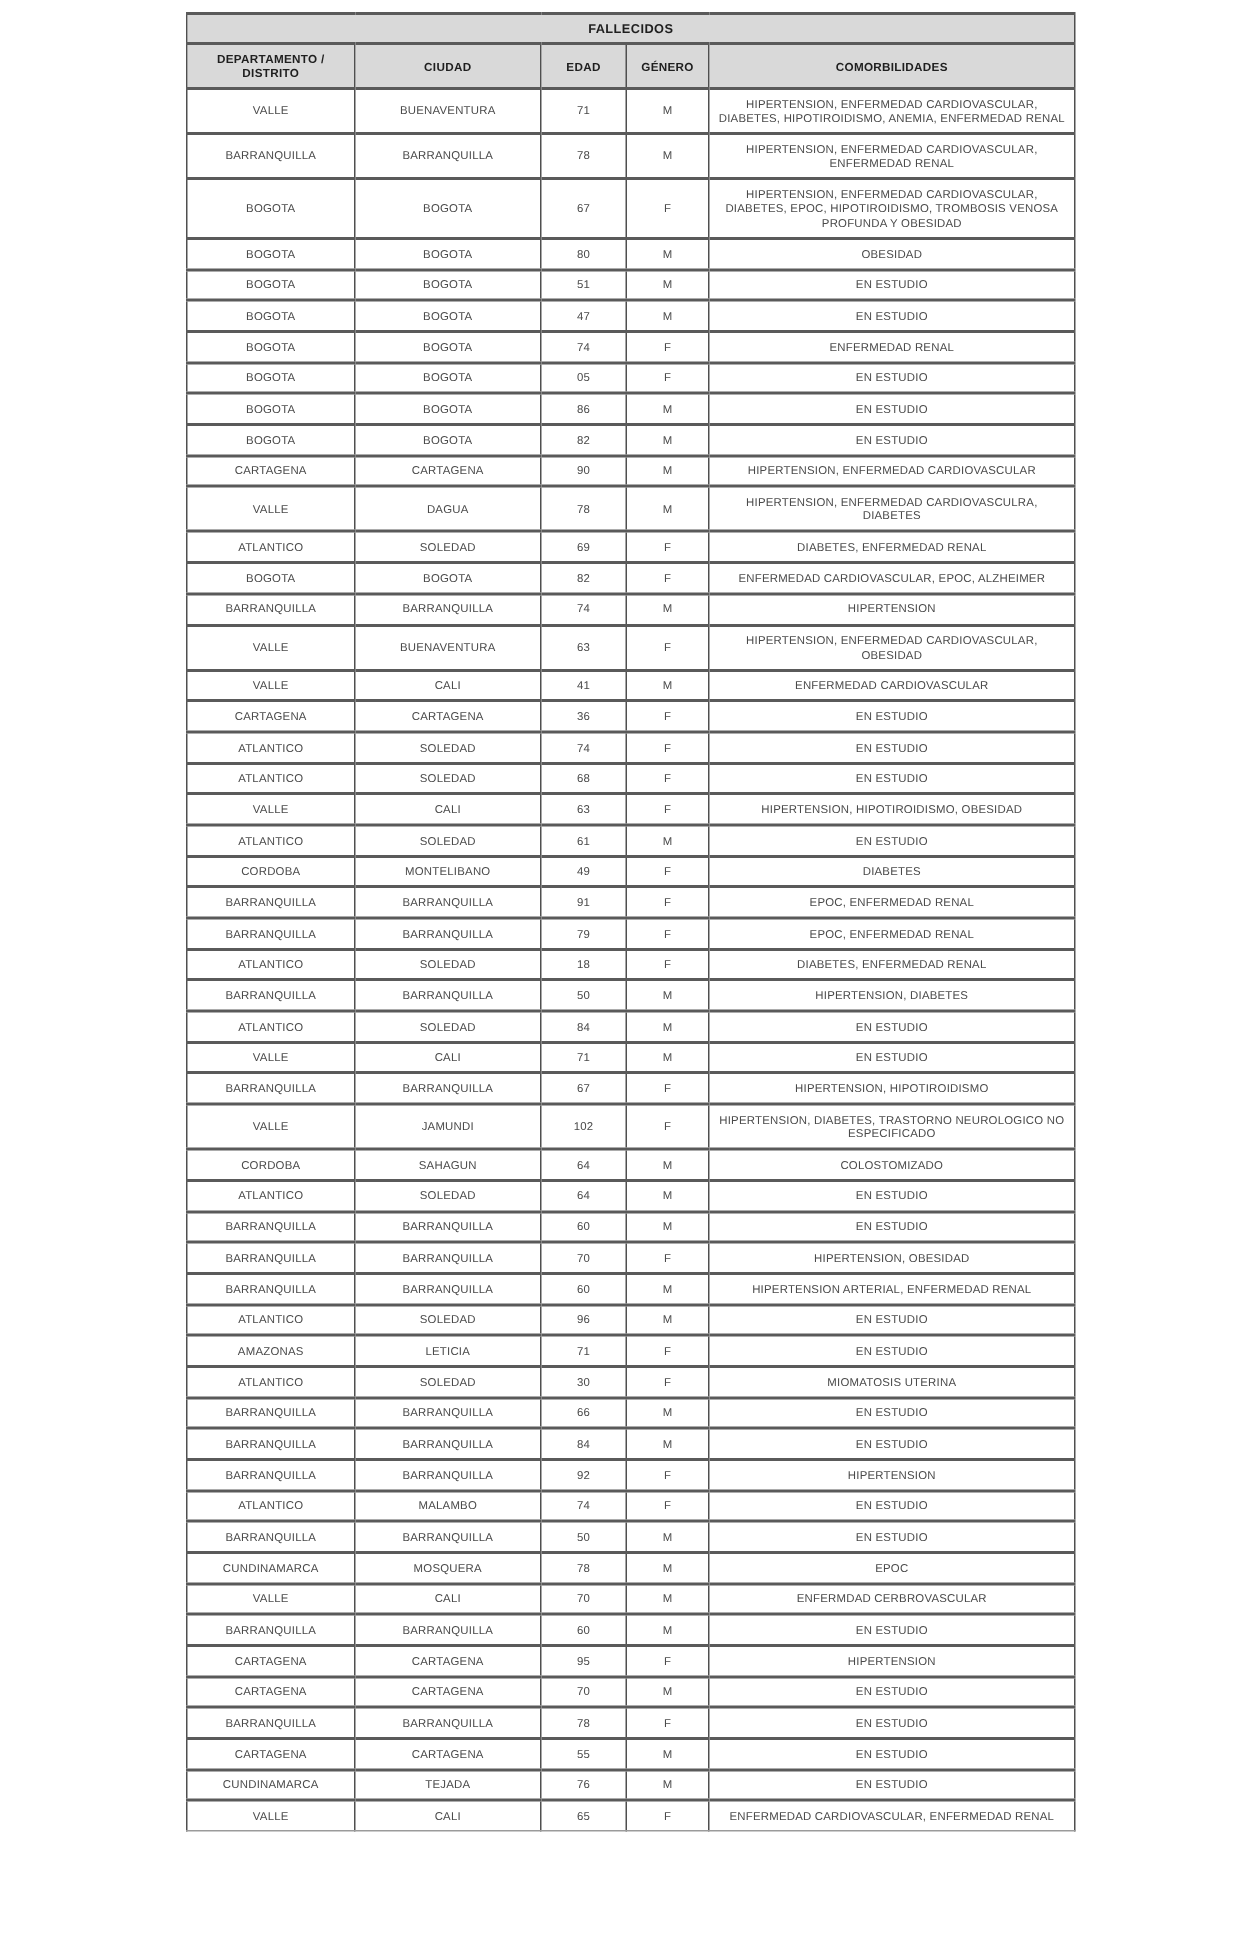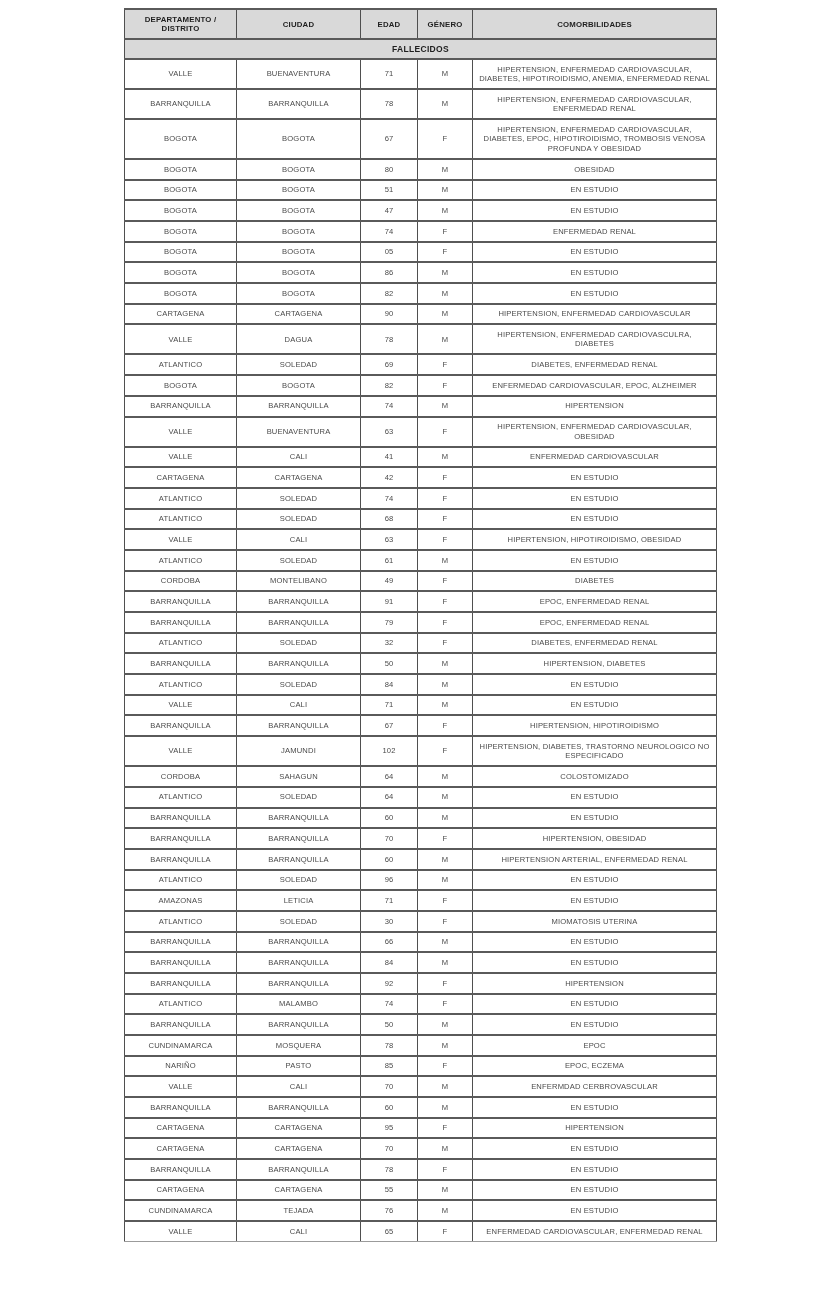--- a/index.html
+++ b/index.html
@@ -69,29 +69,29 @@
   <table class="fallecidos">
     <colgroup>
       <col style="width:112px">
       <col style="width:124px">
       <col style="width:57px">
       <col style="width:55px">
       <col style="width:244px">
     </colgroup>
     <thead>
       <tr>
+        <th class="title-cell" colspan="5">FALLECIDOS</th>
+      </tr>
+      <tr>
         <th class="col-header">DEPARTAMENTO / DISTRITO</th>
         <th class="col-header">CIUDAD</th>
         <th class="col-header">EDAD</th>
         <th class="col-header">GÉNERO</th>
         <th class="col-header">COMORBILIDADES</th>
       </tr>
-      <tr>
-        <th class="title-cell" colspan="5">FALLECIDOS</th>
-      </tr>
     </thead>
     <tbody id="table-body">
   <tr>
     <td class="data-cell cell-departamento">VALLE</td>
     <td class="data-cell cell-ciudad">BUENAVENTURA</td>
     <td class="data-cell cell-edad">71</td>
     <td class="data-cell cell-genero">M</td>
     <td class="data-cell cell-comorbilidades">HIPERTENSION, ENFERMEDAD CARDIOVASCULAR, DIABETES, HIPOTIROIDISMO, ANEMIA, ENFERMEDAD RENAL</td>
   </tr>
 
@@ -219,21 +219,21 @@
     <td class="data-cell cell-departamento">VALLE</td>
     <td class="data-cell cell-ciudad">CALI</td>
     <td class="data-cell cell-edad">41</td>
     <td class="data-cell cell-genero">M</td>
     <td class="data-cell cell-comorbilidades">ENFERMEDAD CARDIOVASCULAR</td>
   </tr>
 
   <tr>
     <td class="data-cell cell-departamento">CARTAGENA</td>
     <td class="data-cell cell-ciudad">CARTAGENA</td>
-    <td class="data-cell cell-edad">42</td>
+    <td class="data-cell cell-edad">36</td>
     <td class="data-cell cell-genero">F</td>
     <td class="data-cell cell-comorbilidades">EN ESTUDIO</td>
   </tr>
 
   <tr>
     <td class="data-cell cell-departamento">ATLANTICO</td>
     <td class="data-cell cell-ciudad">SOLEDAD</td>
     <td class="data-cell cell-edad">74</td>
     <td class="data-cell cell-genero">F</td>
     <td class="data-cell cell-comorbilidades">EN ESTUDIO</td>
@@ -283,21 +283,21 @@
     <td class="data-cell cell-departamento">BARRANQUILLA</td>
     <td class="data-cell cell-ciudad">BARRANQUILLA</td>
     <td class="data-cell cell-edad">79</td>
     <td class="data-cell cell-genero">F</td>
     <td class="data-cell cell-comorbilidades">EPOC, ENFERMEDAD RENAL</td>
   </tr>
 
   <tr>
     <td class="data-cell cell-departamento">ATLANTICO</td>
     <td class="data-cell cell-ciudad">SOLEDAD</td>
-    <td class="data-cell cell-edad">32</td>
+    <td class="data-cell cell-edad">18</td>
     <td class="data-cell cell-genero">F</td>
     <td class="data-cell cell-comorbilidades">DIABETES, ENFERMEDAD RENAL</td>
   </tr>
 
   <tr>
     <td class="data-cell cell-departamento">BARRANQUILLA</td>
     <td class="data-cell cell-ciudad">BARRANQUILLA</td>
     <td class="data-cell cell-edad">50</td>
     <td class="data-cell cell-genero">M</td>
     <td class="data-cell cell-comorbilidades">HIPERTENSION, DIABETES</td>
@@ -440,27 +440,20 @@
   </tr>
 
   <tr>
     <td class="data-cell cell-departamento">CUNDINAMARCA</td>
     <td class="data-cell cell-ciudad">MOSQUERA</td>
     <td class="data-cell cell-edad">78</td>
     <td class="data-cell cell-genero">M</td>
     <td class="data-cell cell-comorbilidades">EPOC</td>
   </tr>
 
-  <tr>
-    <td class="data-cell cell-departamento">NARIÑO</td>
-    <td class="data-cell cell-ciudad">PASTO</td>
-    <td class="data-cell cell-edad">85</td>
-    <td class="data-cell cell-genero">F</td>
-    <td class="data-cell cell-comorbilidades">EPOC, ECZEMA</td>
-  </tr>
 
   <tr>
     <td class="data-cell cell-departamento">VALLE</td>
     <td class="data-cell cell-ciudad">CALI</td>
     <td class="data-cell cell-edad">70</td>
     <td class="data-cell cell-genero">M</td>
     <td class="data-cell cell-comorbilidades">ENFERMDAD CERBROVASCULAR</td>
   </tr>
 
   <tr>

